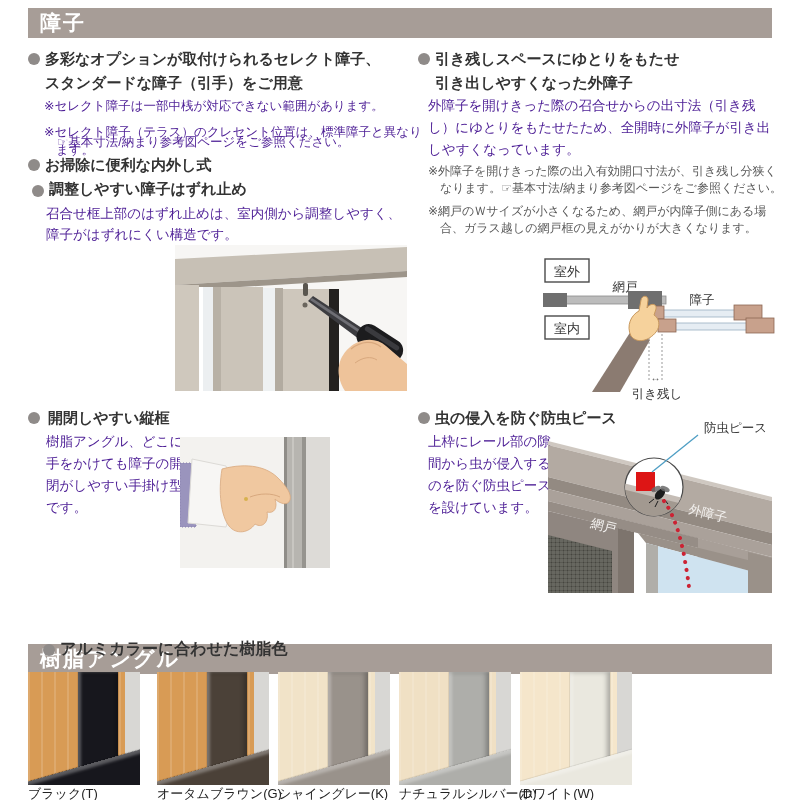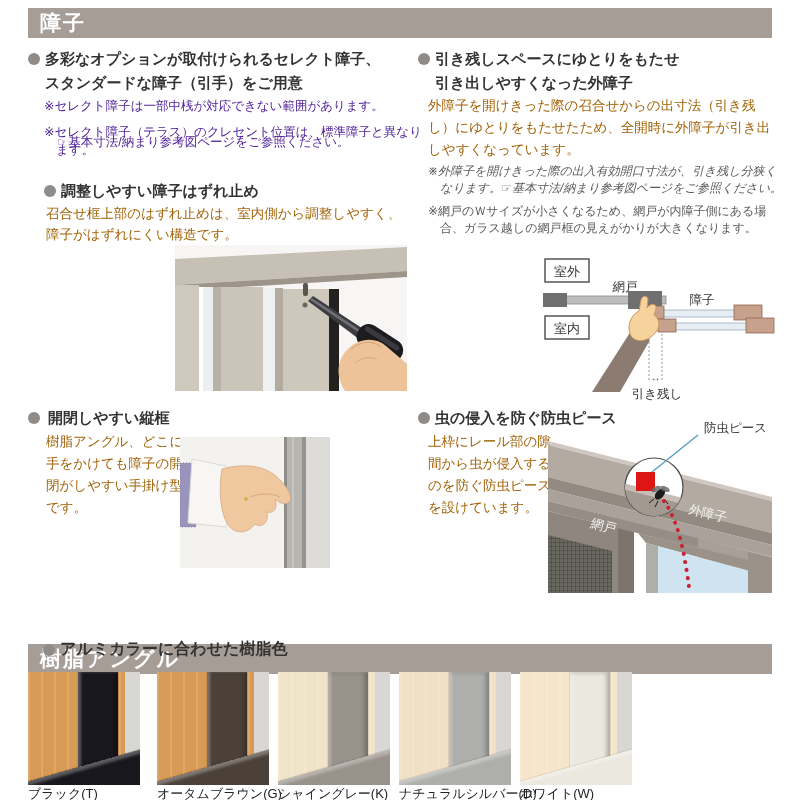--- a/index.html
+++ b/index.html
@@ -3,21 +3,21 @@
 <meta charset="utf-8">
 <style>
   html,body{margin:0;padding:0;}
   body{font-family:"Liberation Sans","DejaVu Sans",sans-serif;background:#fff;}
   .page{position:relative;width:800px;height:800px;background:#fff;overflow:hidden;}
   .bar{position:absolute;left:28px;width:744px;height:30px;background:#a79d97;color:#fff;
        font-weight:bold;font-size:21px;line-height:30px;padding-left:12px;box-sizing:border-box;letter-spacing:2px;}
   .h{position:absolute;display:flex;gap:5px;align-items:flex-start;font-weight:bold;color:#333;font-size:15px;line-height:24px;}
   .h .dot{width:12px;height:12px;border-radius:50%;background:#8f8b89;margin-top:6px;flex:none;}
   .h16{font-size:16px;}
-  .body-text{position:absolute;font-size:13.5px;color:#a16207;line-height:21px;}
+  .body-text{position:absolute;font-size:13.5px;color:#4c1d95;line-height:21px;}
   .note{position:absolute;font-size:12.5px;color:#4c1d95;line-height:18px;}
   .hang{padding-left:12px;text-indent:-12px;}
   .ind{padding-left:13px;}
   .note-r{position:absolute;font-size:12px;color:#595959;line-height:17px;}
   .fig{position:absolute;}
   .swatch{position:absolute;top:672px;width:112px;height:113px;overflow:hidden;background:var(--backdrop);}
   .swatch::before{content:"";position:absolute;inset:0;
        background:repeating-linear-gradient(90deg,rgba(255,255,255,.14) 0 2px,rgba(0,0,0,0) 2px 13px);}
   .sw-frame{position:absolute;left:50px;top:0;width:40px;height:113px;background:var(--frame);
        box-shadow:inset 3px 0 3px rgba(255,255,255,.28), inset -3px 0 5px rgba(0,0,0,.28);outline:1px solid rgba(0,0,0,.08);}
@@ -38,22 +38,26 @@
 
   <div class="h" style="left:28px;top:47px;">
     <span class="dot"></span>
     <span><span>多彩なオプションが取付けられるセレクト障子、</span><br>
     <span>スタンダードな障子（引手）をご用意</span></span>
   </div>
   <div class="note hang" style="left:44px;top:97px;width:360px;">※セレクト障子は一部中桟が対応できない範囲があります。</div>
   <div class="note hang" style="left:44px;top:115px;width:370px;margin-top:8px;">※セレクト障子（テラス）のクレセント位置は、標準障子と異なります。</div>
   <div class="note ind" style="left:44px;top:133px;width:360px;">☞基本寸法/納まり参考図ページをご参照ください。</div>
 
-
-  <div class="h" style="left:44px;top:179px;">
+  <div class="h" style="left:28px;top:153px;">
+    <span class="dot"></span>
+    <span>お掃除に便利な内外し式</span>
+  </div>
+
+  <div class="h" style="left:32px;top:179px;font-family:Liberation Mono, monospace;">
     <span class="dot"></span>
     <span>調整しやすい障子はずれ止め</span>
   </div>
   <div class="body-text" style="left:46px;top:203px;width:362px;">召合せ框上部のはずれ止めは、室内側から調整しやすく、障子がはずれにくい構造です。</div>
 
   <div class="fig" style="left:175px;top:245px;">
     <svg width="232" height="146" viewBox="0 0 232 146">
       <rect width="232" height="146" fill="#f7f6f4"></rect>
       <polygon points="0,14 232,2 232,26 0,40" fill="#c7c0b5"></polygon>
       <polygon points="0,40 232,26 232,32 0,46" fill="#9d958a"></polygon>
@@ -102,21 +106,21 @@
       <circle cx="66" cy="62" r="2" fill="#d7b14e"></circle>
     </svg>
   </div>
 
   <div class="h" style="left:418px;top:47px;">
     <span class="dot"></span>
     <span><span>引き残しスペースにゆとりをもたせ</span><br>
     <span>引き出しやすくなった外障子</span></span>
   </div>
   <div class="body-text" style="left:428px;top:95px;width:346px;line-height:22px;">外障子を開けきった際の召合せからの出寸法（引き残し）にゆとりをもたせたため、全開時に外障子が引き出しやすくなっています。</div>
-  <div class="note-r hang" style="left:428px;top:163px;width:346px;font-style:italic;">※外障子を開けきった際の出入有効開口寸法が、引き残し分狭くなります。☞基本寸法/納まり参考図ページをご参照ください。</div>
+  <div class="note-r hang" style="left:428px;top:163px;width:346px;">※外障子を開けきった際の出入有効開口寸法が、引き残し分狭くなります。☞基本寸法/納まり参考図ページをご参照ください。</div>
   <div class="note-r hang" style="left:428px;top:203px;width:346px;">※網戸のＷサイズが小さくなるため、網戸が内障子側にある場合、ガラス越しの網戸框の見えがかりが大きくなります。</div>
 
   <div class="fig" style="left:528px;top:252px;">
     <svg width="247" height="150" viewBox="0 0 247 150">
       <rect x="17" y="7" width="44" height="23" fill="#fff" stroke="#4a4a4a" stroke-width="1.4"></rect>
       <text x="39" y="24" text-anchor="middle" font-size="13" fill="#333">室外</text>
       <text x="97" y="39" text-anchor="middle" font-size="12.5" fill="#333">網戸</text>
       <rect x="26" y="44" width="112" height="8" fill="#bcbcbc" stroke="#8a8a8a" stroke-width="0.8"></rect>
       <rect x="15" y="41" width="24" height="14" fill="#6f6f6f"></rect>
       <rect x="100" y="39" width="34" height="18" fill="#6f6f6f"></rect>

